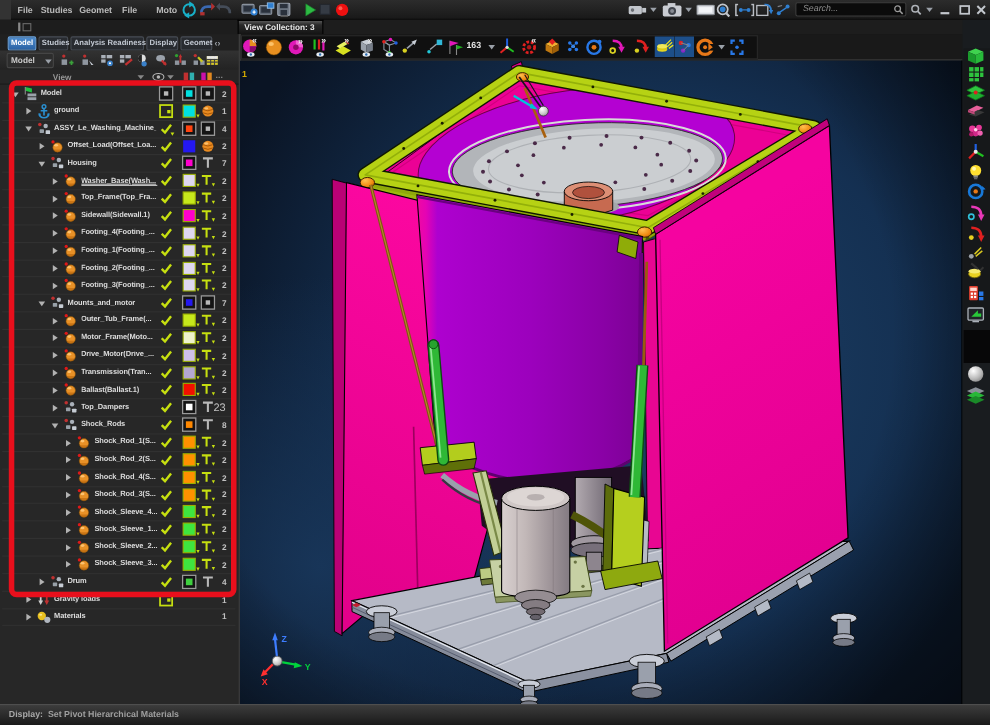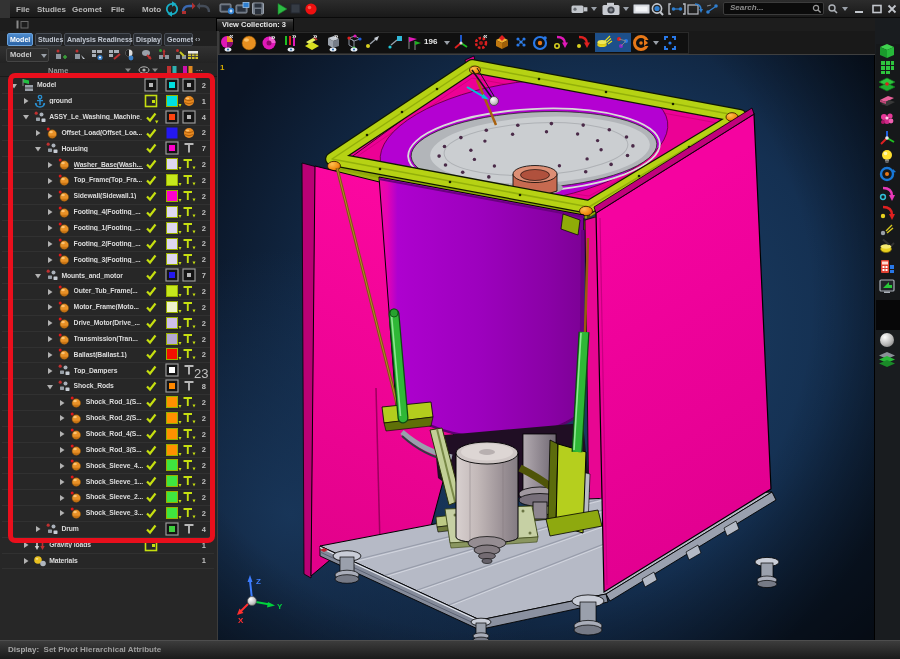--- a/index.html
+++ b/index.html
@@ -92,21 +92,21 @@
       <path d="M8,1 Q14,1 14,7" fill="none" stroke="#2f7fd0" stroke-width="1.6"></path>
       <polygon points="12,6 16,6 14,10" fill="#2f7fd0"></polygon>
     </svg>
     <svg style="position:absolute;left:705px;top:3px" width="14" height="12" viewBox="0 0 14 12">
       <circle cx="3" cy="9" r="1.8" fill="#2f7fd0"></circle>
       <circle cx="11" cy="3" r="1.8" fill="#2f7fd0"></circle>
       <line x1="4" y1="8" x2="10" y2="4" stroke="#2f7fd0" stroke-width="1.3"></line>
       <line x1="2" y1="3" x2="6" y2="2" stroke="#7e8288" stroke-width="1.1"></line>
     </svg>
     <div class="abs" style="left:723px;top:2px;width:101px;height:13px;background:#0b0b0b;border:1px solid #3c3c3c;border-radius:2px"></div>
-    <div style="position:absolute;left:730px;top:3px;font-size:8px;color:#8f8f8f;font-weight:bold;white-space:nowrap;font-style:italic">Search...</div>
+    <div style="position:absolute;left:730px;top:3px;font-size:8px;color:#8f8f8f;font-weight:normal;white-space:nowrap;font-style:italic">Search...</div>
     <svg style="position:absolute;left:812px;top:4px" width="10" height="10" viewBox="0 0 10 10">
       <circle cx="4" cy="4" r="2.6" fill="none" stroke="#9a9a9a" stroke-width="1.2"></circle>
       <line x1="6" y1="6" x2="8.6" y2="8.6" stroke="#9a9a9a" stroke-width="1.4"></line>
     </svg>
     <svg style="position:absolute;left:827px;top:3px" width="12" height="12" viewBox="0 0 12 12">
       <circle cx="5" cy="5" r="3" fill="none" stroke="#aeb2b8" stroke-width="1.4"></circle>
       <line x1="7.2" y1="7.2" x2="10" y2="10" stroke="#aeb2b8" stroke-width="1.6"></line>
     </svg>
     <svg style="position:absolute;left:841px;top:6px" width="8" height="6" viewBox="0 0 8 6">
       <polygon points="1,1 7,1 4,5" fill="#9aa0a8"></polygon>
@@ -194,21 +194,21 @@
     </svg>
     <svg style="position:absolute;left:187px;top:48px" width="13" height="13" viewBox="0 0 13 13">
       <rect x="1" y="3" width="10" height="8" fill="#d8c828"></rect>
       <line x1="1" y1="6" x2="11" y2="6" stroke="#444"></line>
       <line x1="1" y1="8.5" x2="11" y2="8.5" stroke="#444"></line>
       <line x1="4.5" y1="3" x2="4.5" y2="11" stroke="#444"></line>
       <line x1="8" y1="3" x2="8" y2="11" stroke="#444"></line>
       <rect x="1" y="3" width="10" height="2.5" fill="#e8e8e8"></rect>
     </svg>
     <div class="abs" style="left:0;top:63px;width:218px;height:14px;background:#262626;border-bottom:1px solid #1a1a1a"></div>
-    <div style="position:absolute;left:48px;top:66px;font-size:7.5px;color:#989898;font-weight:bold;white-space:nowrap;">Name</div>
+    <div style="position:absolute;left:48px;top:66px;font-size:7.5px;color:#989898;font-weight:bold;white-space:nowrap;">View</div>
     <svg style="position:absolute;left:124px;top:68px" width="8" height="5" viewBox="0 0 8 5">
       <polygon points="1,0.5 7,0.5 4,4" fill="#888"></polygon>
     </svg>
     <svg style="position:absolute;left:138px;top:65px" width="12" height="10" viewBox="0 0 12 10">
       <ellipse cx="6" cy="5" rx="5" ry="3.2" fill="none" stroke="#b5b5b5" stroke-width="1"></ellipse>
       <circle cx="6" cy="5" r="1.6" fill="#b5b5b5"></circle>
     </svg>
     <svg style="position:absolute;left:151px;top:68px" width="8" height="5" viewBox="0 0 8 5">
       <polygon points="1,0.5 7,0.5 4,4" fill="#888"></polygon>
     </svg>
@@ -668,21 +668,21 @@
     <svg style="position:absolute;left:145px;top:364px" width="12" height="12" viewBox="0 0 12 12">
       <path d="M2,6.5 L5,9.5 L10.5,2.5" fill="none" stroke="#c6df10" stroke-width="2.2"></path>
     </svg>
     <svg style="position:absolute;left:165px;top:363px" width="14" height="14" viewBox="0 0 14 14">
       <rect x="1" y="1" width="12" height="12" fill="#141414" stroke="#9a9a9a" stroke-width="1.2"></rect>
       <rect x="4" y="4" width="6" height="6" fill="#ffffff"></rect>
     </svg>
     <svg style="position:absolute;left:183px;top:364px" width="12" height="12" viewBox="0 0 12 12">
       <path d="M1.5,2 L10.5,2 M6,2 L6,10.5" stroke="#b8b8b8" stroke-width="1.9"></path>
     </svg>
-    <div style="position:absolute;left:194px;top:366.2px;width:12px;text-align:left;font-size:13px;color:#c0c0c0;font-weight:normal">23</div>
+    <div style="position:absolute;left:194px;top:366.2px;width:12px;text-align:left;font-size:10px;color:#c0c0c0;font-weight:normal">23</div>
     <div class="abs" style="left:2px;top:394.0px;width:212px;height:1px;background:#313131"></div>
     <svg style="position:absolute;left:46px;top:384px" width="8" height="7" viewBox="0 0 8 7">
       <polygon points="1,1 7,1 4,5.5" fill="#b2b2b2"></polygon>
     </svg>
     <svg style="position:absolute;left:57px;top:379px" width="14" height="14" viewBox="0 0 14 14">
       <circle cx="3.2" cy="3.2" r="1.6" fill="#c03030"></circle>
       <circle cx="8.5" cy="4.5" r="2" fill="#aab1ba"></circle>
       <rect x="3" y="7.5" width="4" height="3.4" rx="0.6" fill="#98a0a8"></rect>
       <rect x="8.5" y="8.5" width="4" height="3.4" rx="0.6" fill="#c6ccd4"></rect>
     </svg>
@@ -1004,21 +1004,21 @@
       <circle cx="4" cy="14" r="1.6" fill="#20c8d8"></circle>
       <line x1="5" y1="12" x2="11" y2="7" stroke="#9aa1ab" stroke-width="1.3"></line>
       <rect x="11" y="3" width="5" height="5" fill="#30b8d8"></rect>
     </svg>
     <svg style="position:absolute;left:405px;top:33px" width="18" height="19" viewBox="0 0 18 19">
       <line x1="4" y1="4" x2="4" y2="16" stroke="#888" stroke-width="1"></line>
       <polygon points="4,4 12,6 4,9" fill="#e018b8"></polygon>
       <line x1="10" y1="8" x2="10" y2="17" stroke="#888" stroke-width="1"></line>
       <polygon points="10,8 16,10 10,12" fill="#20b020"></polygon>
     </svg>
-    <div style="position:absolute;left:424px;top:37px;font-size:8px;color:#e8e8e8;font-weight:bold;white-space:nowrap;">196</div>
+    <div style="position:absolute;left:424px;top:37px;font-size:8px;color:#e8e8e8;font-weight:bold;white-space:nowrap;">163</div>
     <svg style="position:absolute;left:443px;top:40px" width="8" height="6" viewBox="0 0 8 6">
       <polygon points="1,1 7,1 4,5" fill="#9aa0a8"></polygon>
     </svg>
     <svg style="position:absolute;left:452px;top:33px" width="18" height="19" viewBox="0 0 18 19">
       <line x1="9" y1="10" x2="9" y2="2" stroke="#2060e0" stroke-width="1.8"></line>
       <line x1="9" y1="10" x2="3" y2="15" stroke="#e02020" stroke-width="1.8"></line>
       <line x1="9" y1="10" x2="15" y2="14" stroke="#20c020" stroke-width="1.8"></line>
       <circle cx="9" cy="10" r="1.5" fill="#ddd"></circle>
     </svg>
     <svg style="position:absolute;left:472px;top:33px" width="18" height="19" viewBox="0 0 18 19">
@@ -1422,13 +1422,13 @@
       <rect x="6" y="14.5" width="6" height="1.5" fill="#aab0b8"></rect>
     </svg>
     <div class="abs" style="left:880px;top:333px;width:14px;height:14px;border-radius:50%;background:radial-gradient(circle at 35% 30%,#ffffff,#b8b8b8 55%,#6a6a6a)"></div>
     <svg style="position:absolute;left:878px;top:351px" width="19" height="17" viewBox="0 0 19 17">
       <polygon points="9,1 17,4.5 9,8 1,4.5" fill="#8a9098"></polygon>
       <polygon points="9,5 17,8.5 9,12 1,8.5" fill="#28b838"></polygon>
       <polygon points="9,9 17,12.5 9,16 1,12.5" fill="#1a8a28"></polygon>
     </svg>
     <div class="abs" style="left:0;top:640px;width:900px;height:19px;background:linear-gradient(#3e3e3e,#232323 75%,#1a1a1a)"></div>
     <div class="abs" style="left:0;top:640px;width:900px;height:1px;background:#4e4e4e"></div>
-    <div style="position:absolute;left:8px;top:645px;font-size:8px;color:#a0a0a0;font-weight:bold;white-space:nowrap;"><span style="color:#a8a8a8">Display:</span>&nbsp; <span style="color:#9e9e9e">Set Pivot Hierarchical Attribute</span></div>
+    <div style="position:absolute;left:8px;top:645px;font-size:8px;color:#a0a0a0;font-weight:bold;white-space:nowrap;"><span style="color:#a8a8a8">Display:</span>&nbsp; <span style="color:#9e9e9e">Set Pivot Hierarchical Materials</span></div>
   </div>
 </body></html>

